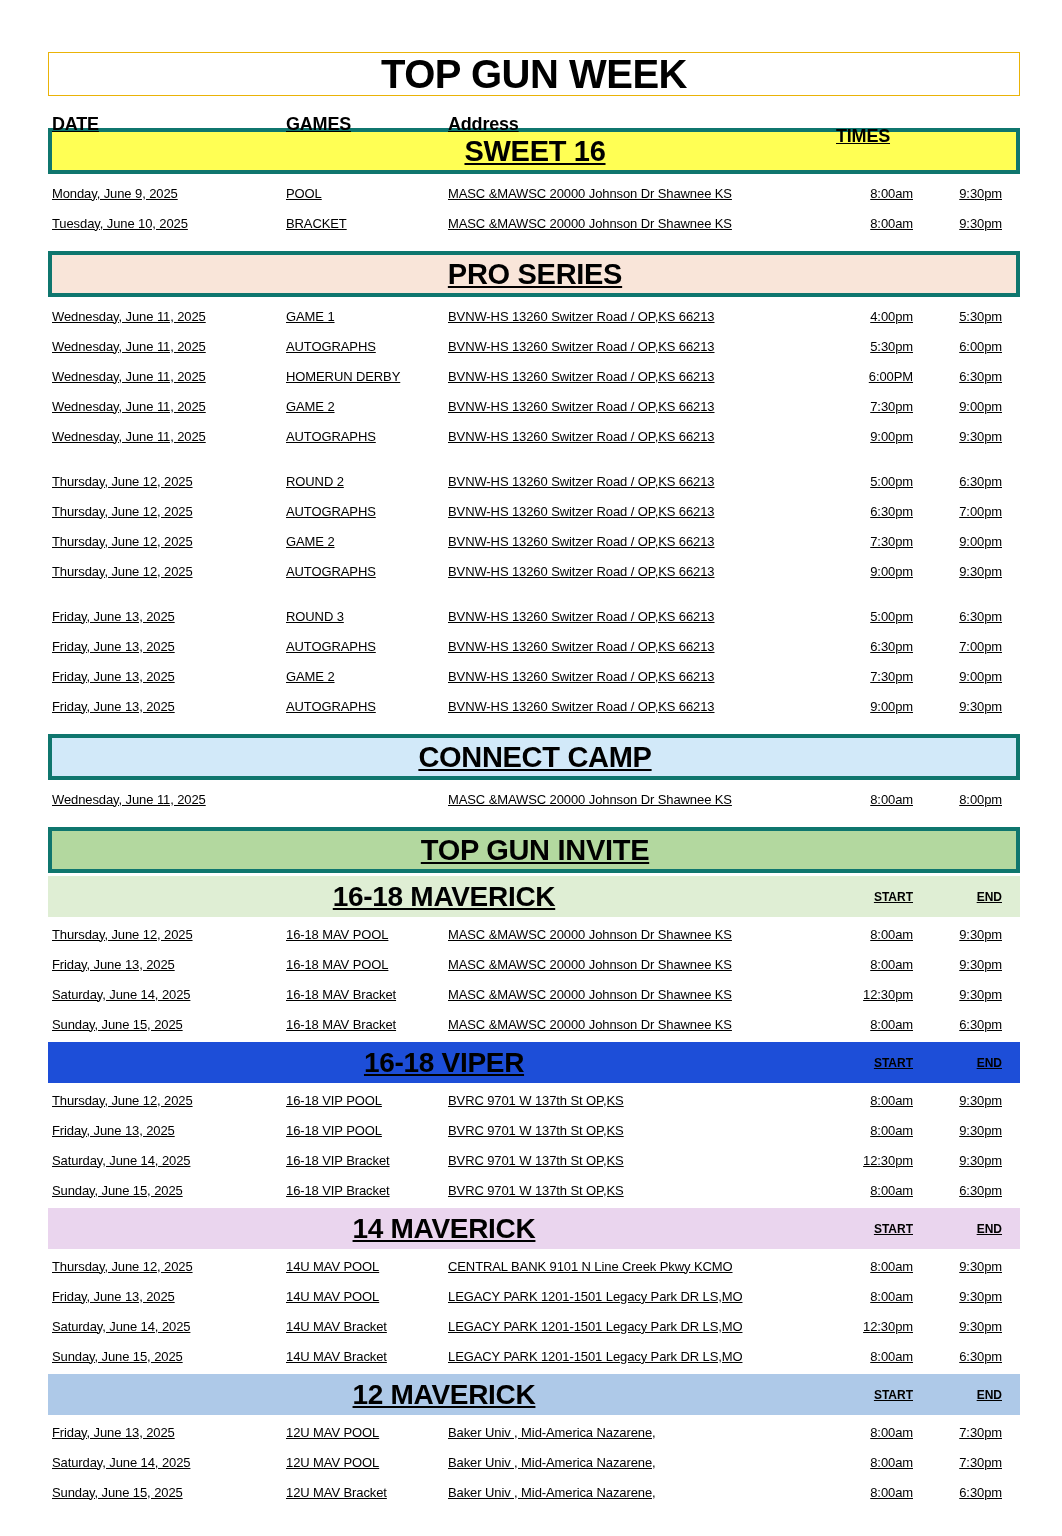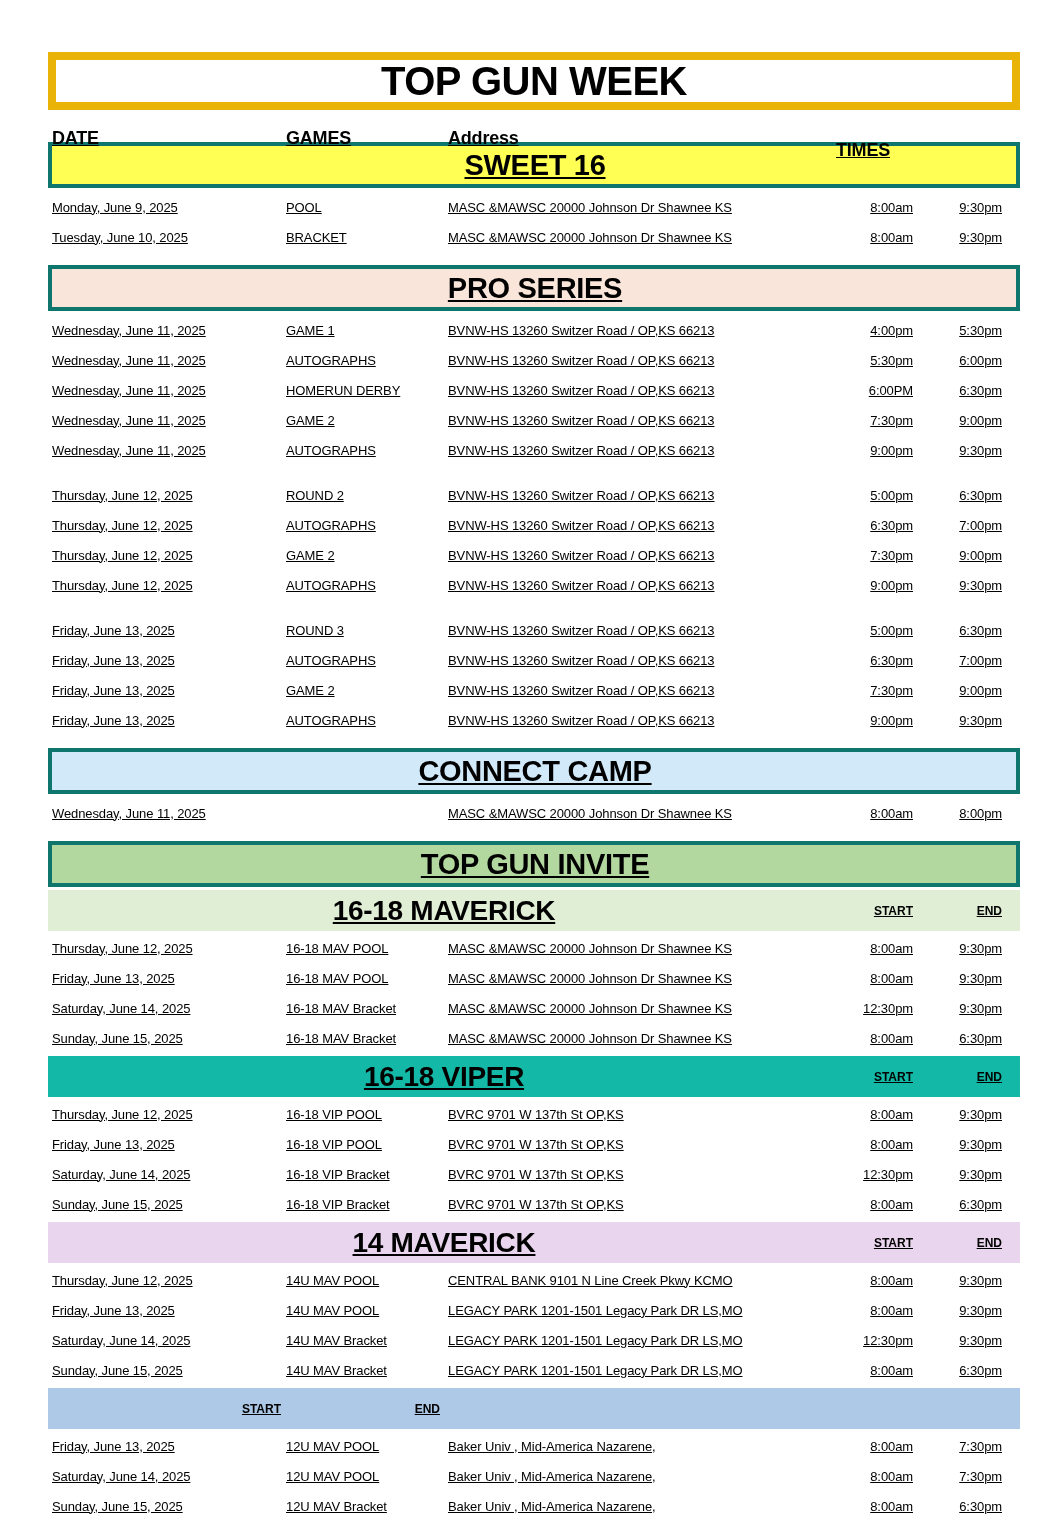--- a/index.html
+++ b/index.html
@@ -2,21 +2,21 @@
 <html><head>
 <meta charset="utf-8">
 <style>
   html,body{margin:0;padding:0;background:#fff;}
   .page{
     width:1062px;height:1536px;box-sizing:border-box;overflow:hidden;
     padding:52px 42px 0 48px;background:#fff;color:#000;
     font-family:"Liberation Sans",sans-serif;
   }
   .title-box{
-    box-sizing:border-box;border:8px solid #eab308;height:58px;
+    box-sizing:border-box;border:1px solid #eab308;height:44px;
     display:flex;align-items:center;justify-content:center;
   }
   .title-box span{font-size:40px;font-weight:700;letter-spacing:-0.5px;}
   .grid{
     display:grid;
     grid-template-columns:234px 162px 388px 82px 92px;
     padding-left:4px;align-items:center;text-decoration:underline;
   }
   .col-headers{margin-top:6px;height:26px;font-size:18px;font-weight:700;letter-spacing:-0.2px;}
   .ch-times{grid-column:4 / 6;text-align:left;margin-top:24px;}
@@ -210,21 +210,21 @@
         </div>
         <div class="grid row">
           <div class="cell-date">Sunday, June 15, 2025</div>
           <div class="cell-game">16-18 MAV Bracket</div>
           <div class="cell-address">MASC &amp;MAWSC 20000 Johnson Dr Shawnee KS</div>
           <div class="cell-start">8:00am</div>
           <div class="cell-end">6:30pm</div>
         </div>
       </div>
       <div class="section">
-        <div class="grid banner banner-sub" style="background: #14b8a6;">
+        <div class="grid banner banner-sub" style="background: #1d4ed8;">
           <div class="banner-label-sub">16-18 VIPER</div>
           <div class="cell-start se-label">START</div>
           <div class="cell-end se-label">END</div>
         </div>
         <div class="grid row">
           <div class="cell-date">Thursday, June 12, 2025</div>
           <div class="cell-game">16-18 VIP POOL</div>
           <div class="cell-address">BVRC 9701 W 137th St OP,KS</div>
           <div class="cell-start">8:00am</div>
           <div class="cell-end">9:30pm</div>
@@ -281,20 +281,21 @@
         <div class="grid row">
           <div class="cell-date">Sunday, June 15, 2025</div>
           <div class="cell-game">14U MAV Bracket</div>
           <div class="cell-address">LEGACY PARK 1201-1501 Legacy Park DR LS,MO</div>
           <div class="cell-start">8:00am</div>
           <div class="cell-end">6:30pm</div>
         </div>
       </div>
       <div class="section">
         <div class="grid banner banner-sub" style="background: rgb(174, 201, 232);">
+          <div class="banner-label-sub">12 MAVERICK</div>
           <div class="cell-start se-label">START</div>
           <div class="cell-end se-label">END</div>
         </div>
         <div class="grid row">
           <div class="cell-date">Friday, June 13, 2025</div>
           <div class="cell-game">12U MAV POOL</div>
           <div class="cell-address">Baker Univ , Mid-America Nazarene,</div>
           <div class="cell-start">8:00am</div>
           <div class="cell-end">7:30pm</div>
         </div>

